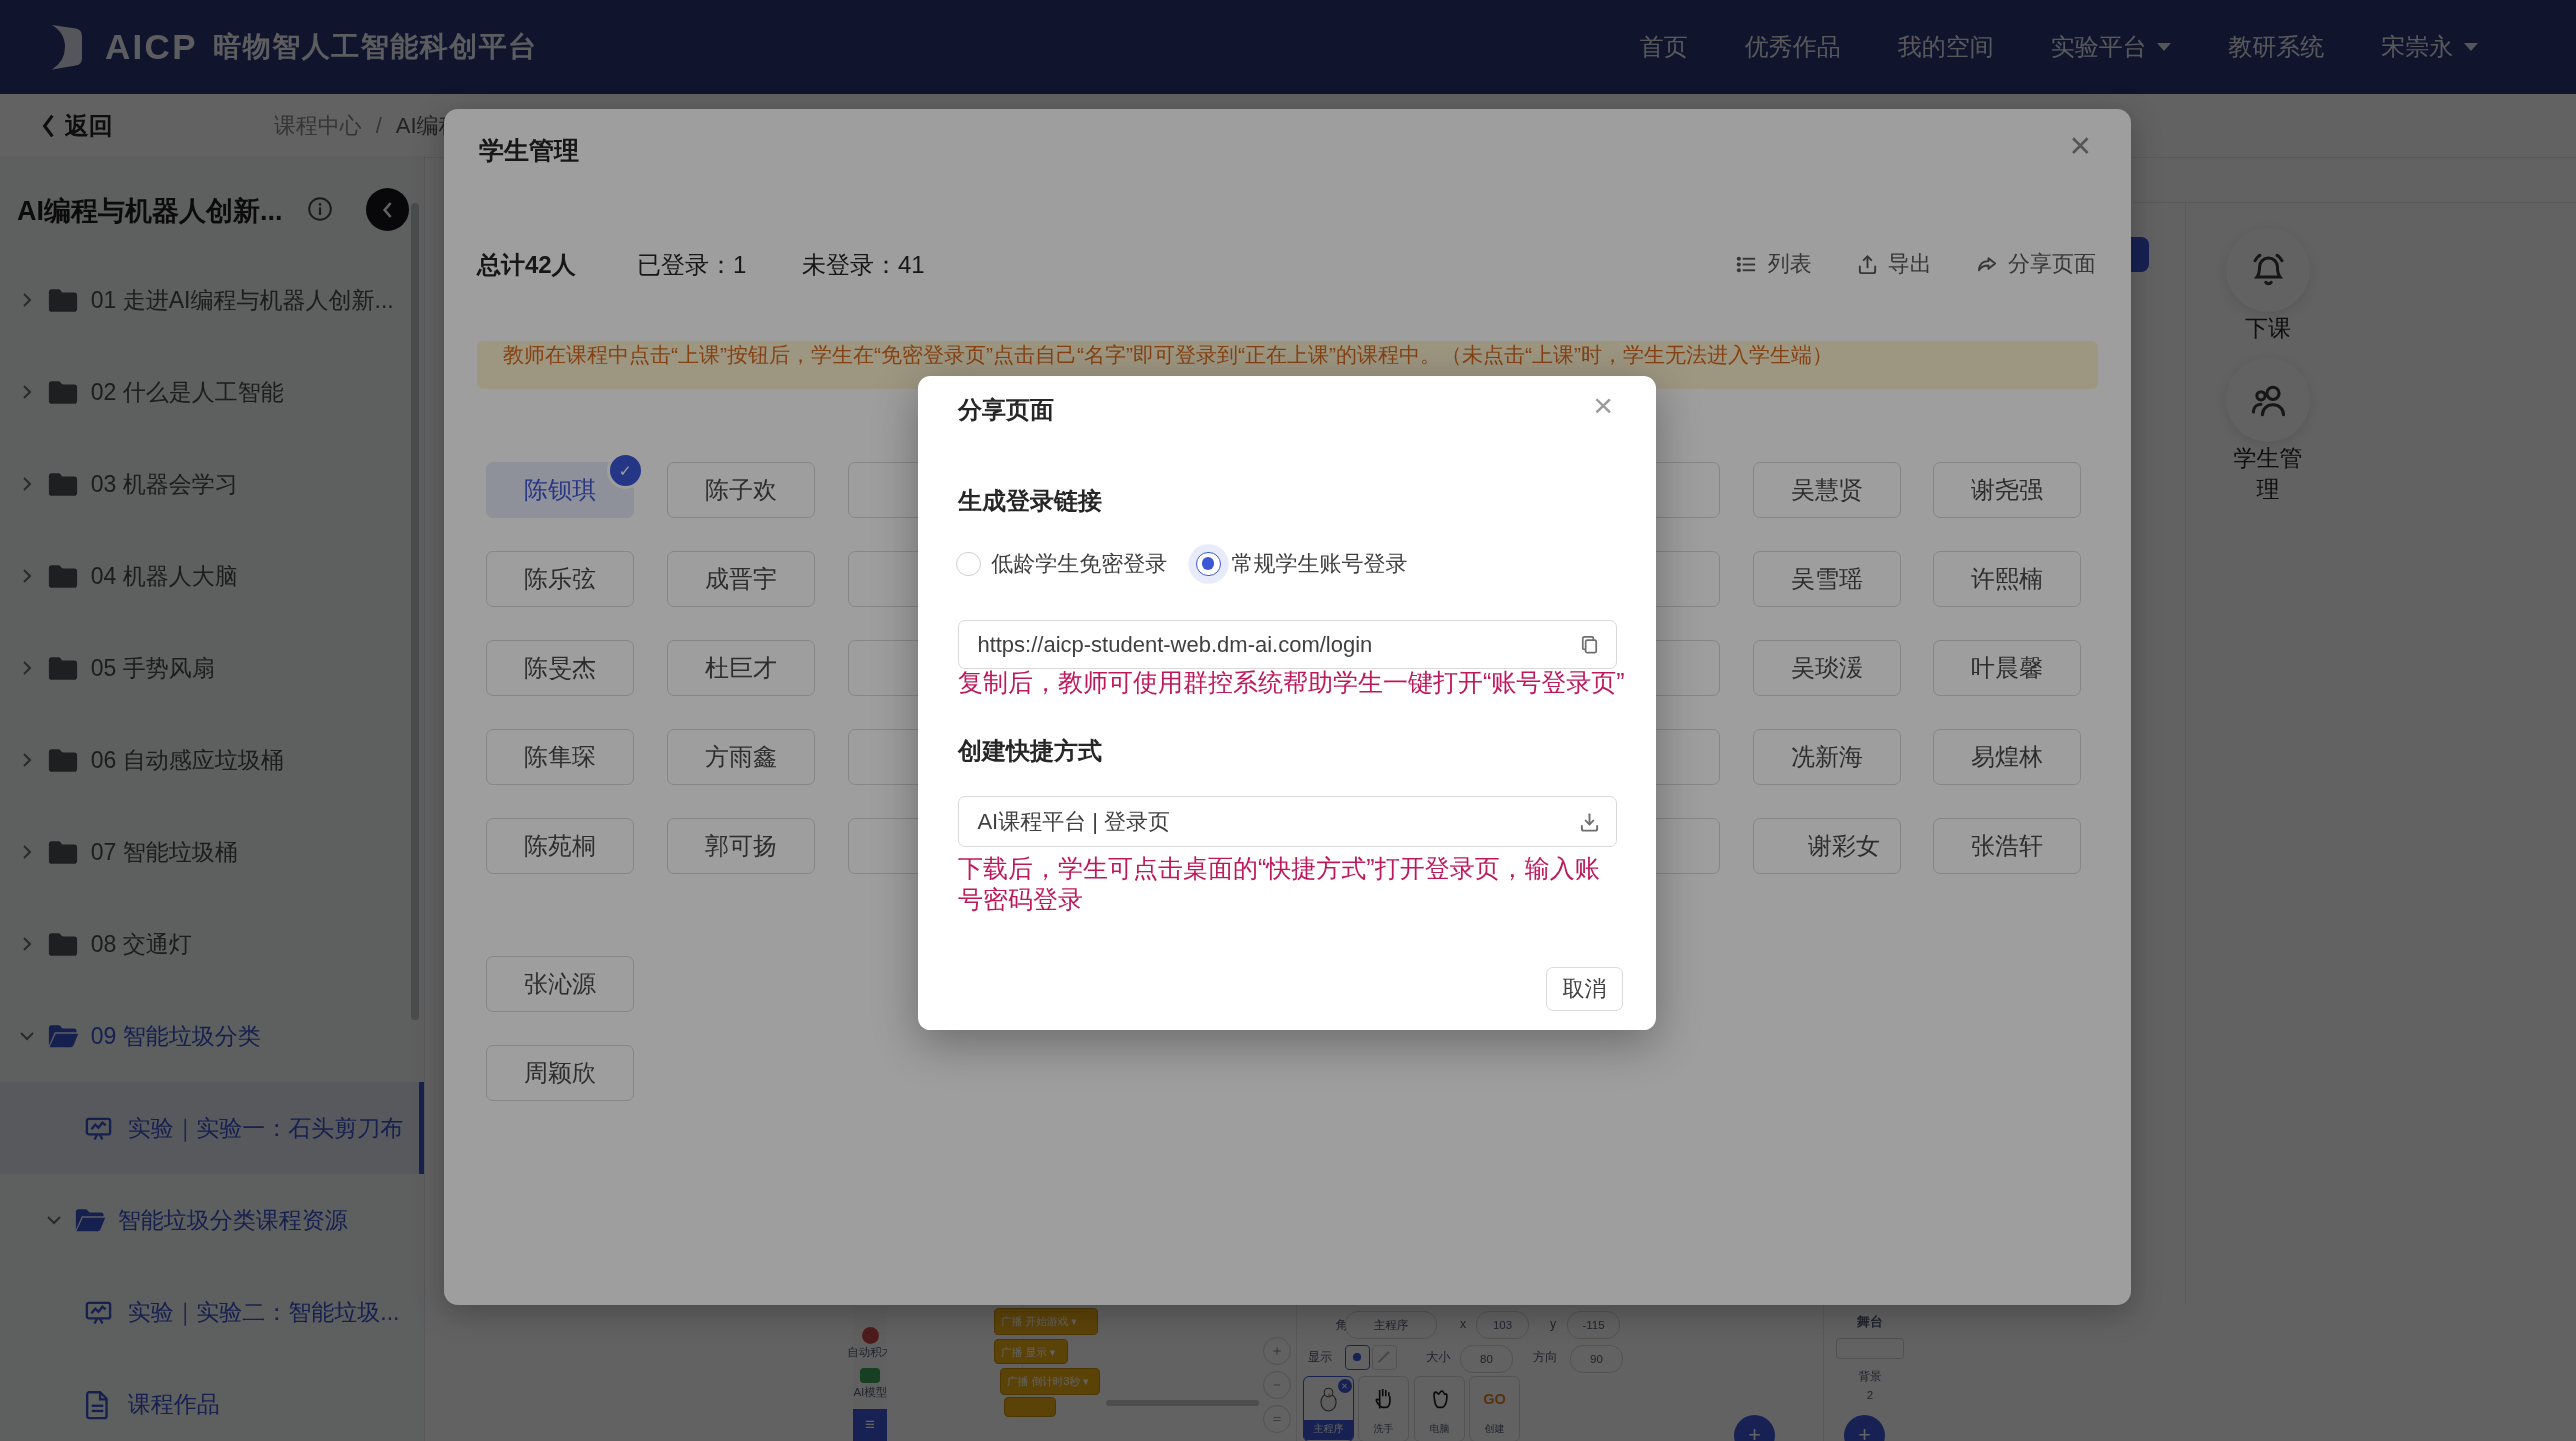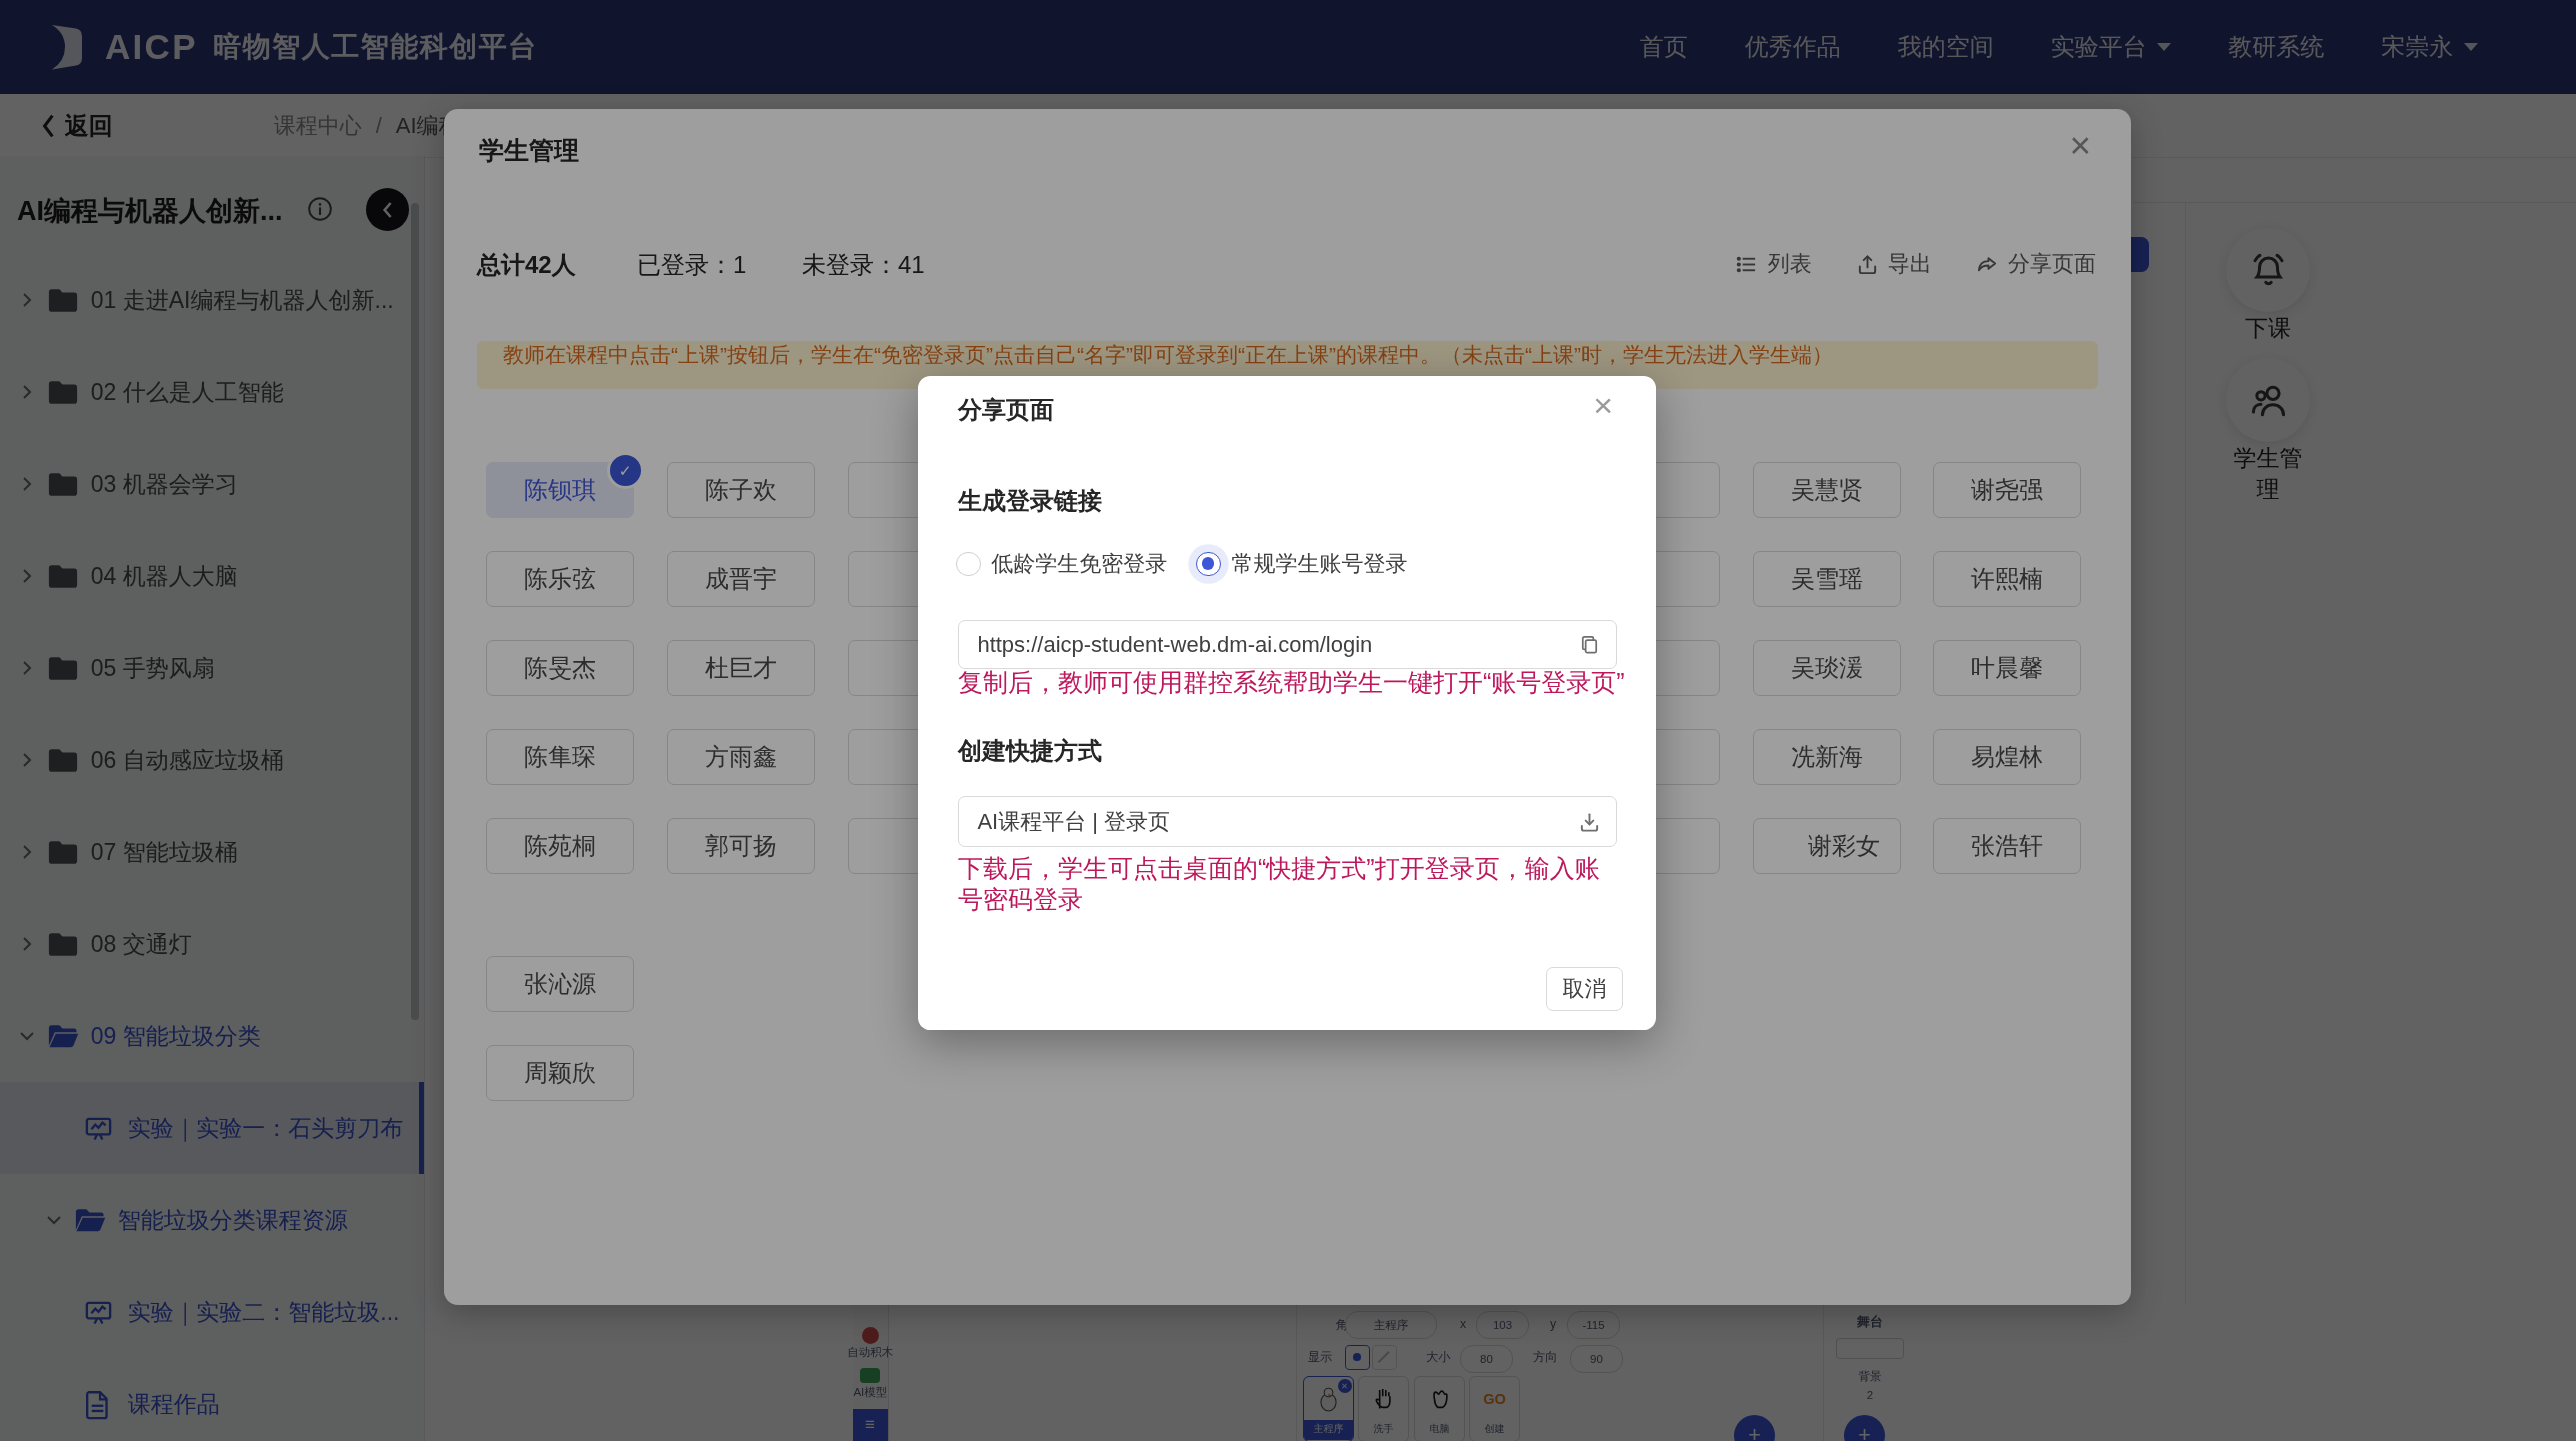--- a/index.html
+++ b/index.html
@@ -410,20 +410,31 @@
   <div class="action-label" style="left:2226px;top:443px;">学生管理</div>
 
   <div class="scratch">
     <div class="sc-palette">
       <div class="sc-pal-red"></div>
       <div class="sc-pal-lab" style="top:40px;">自动积木</div>
       <div class="sc-pal-green"></div>
       <div class="sc-pal-lab" style="top:80px;">AI模型</div>
     </div>
     <div class="sc-blue-sq">≡</div>
+    <div class="sc-canvas">
+      <div class="sc-vline"></div>
+      <div class="sc-block" style="left:107px;top:3.1px;width:90px;height:24.5px;">广播 开始游戏 ▾</div>
+      <div class="sc-block" style="left:107px;top:34px;width:60px;height:23px;">广播 显示 ▾</div>
+      <div class="sc-block" style="left:113px;top:63px;width:86px;height:24.5px;">广播 倒计时3秒 ▾</div>
+      <div class="sc-block" style="left:117px;top:92px;width:38px;height:18.4px;"></div>
+      <div class="sc-zoombtn" style="top:32px;">＋</div>
+      <div class="sc-zoombtn" style="top:66px;">－</div>
+      <div class="sc-zoombtn" style="top:100px;">＝</div>
+      <div class="sc-hscroll"></div>
+    </div>
     <div class="sc-panel">
       <span class="sc-lab" style="left:10.7px;top:12.3px;margin-left:28px;">角色</span>
       <div class="sc-input" style="left:48px;top:6.1px;width:90px;">主程序</div>
       <span class="sc-lab" style="left:163px;top:12.3px;">x</span>
       <div class="sc-input" style="left:179px;top:6.1px;width:51px;">103</div>
       <span class="sc-lab" style="left:253px;top:12.3px;">y</span>
       <div class="sc-input" style="left:270px;top:6.1px;width:51px;">-115</div>
       <span class="sc-lab" style="left:10.7px;top:44px;">显示</span>
       <div class="sc-toggle on" style="left:48px;top:40px;"></div>
       <div class="sc-toggle off" style="left:75px;top:40px;"></div>

